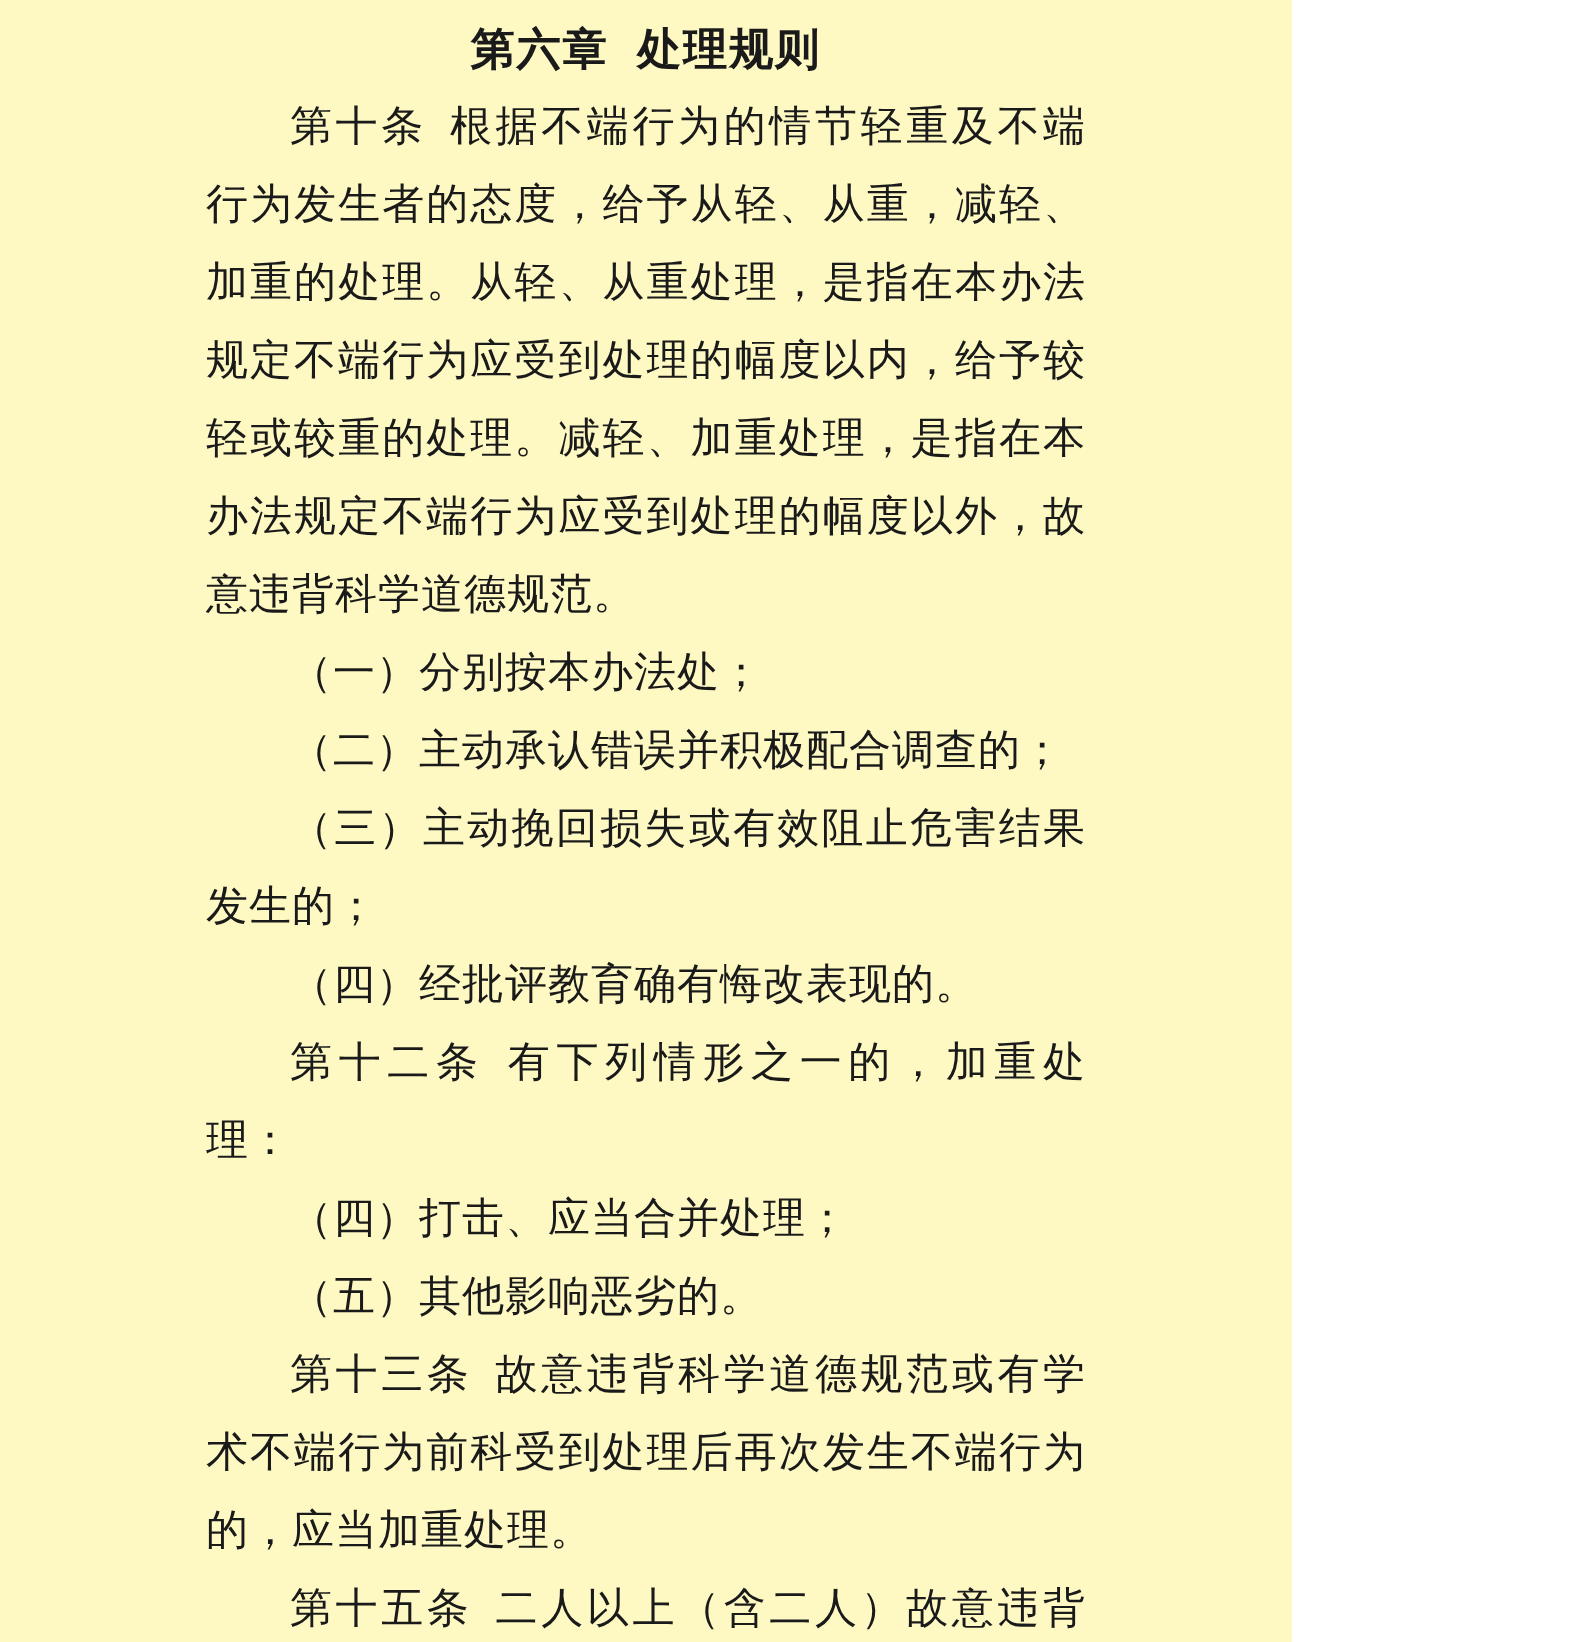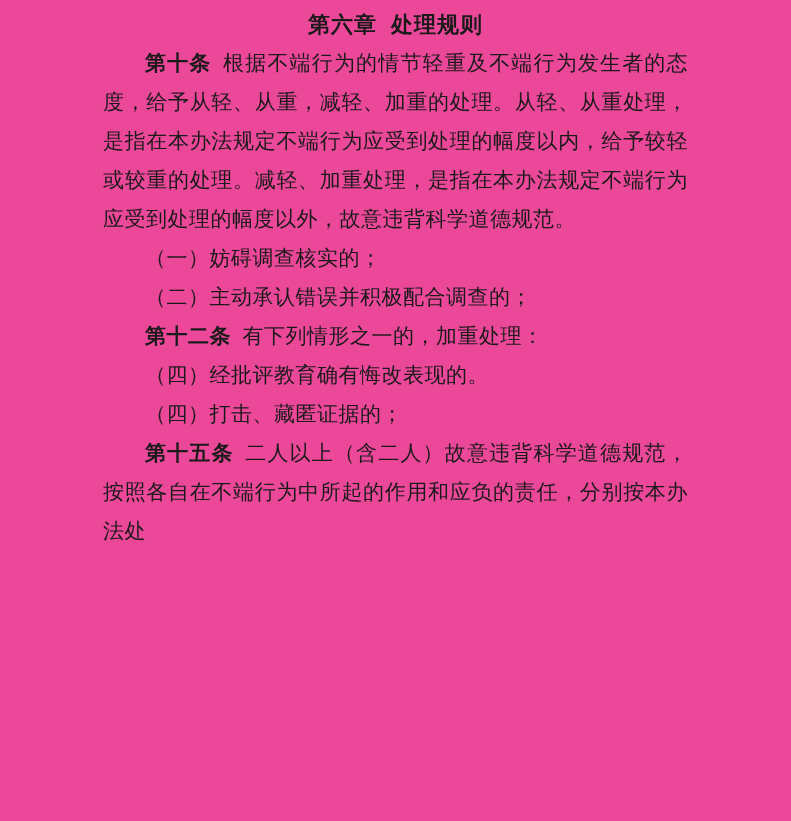--- a/index.html
+++ b/index.html
@@ -7,24 +7,24 @@
     padding: 0;
     background: #ffffff;
   }
   body {
     width: 791px;
     height: 821px;
     overflow: hidden;
   }
   .page {
     box-sizing: border-box;
-    width: 791px;
+    width: 646px;
     height: 821px;
     padding: 5px 103px 0 103px;
-    background: #ec4899;
+    background: #fef9c3;
     color: #1a1a1a;
     font-family: "Liberation Serif", "DejaVu Serif", serif;
     overflow: hidden;
   }
   .doc-title {
     margin: 0;
     font-size: 22px;
     line-height: 39px;
     font-weight: bold;
     text-align: center;
@@ -37,31 +37,34 @@
   .para {
     margin: 0;
     font-size: 21px;
     line-height: 39px;
     text-align: justify;
     text-justify: inter-ideograph;
     text-indent: 42px;
     letter-spacing: 0.5px;
   }
   .article-label {
-    font-weight: bold;
+    font-weight: normal;
     margin-right: 0.55em;
   }
 </style>
 </head>
 <body>
 
 <div class="page">
   <h1 class="doc-title">第六章 处理规则</h1>
   <div class="doc-body">
       <p class="para"><b class="article-label">第十条</b><span>根据不端行为的情节轻重及不端行为发生者的态度，给予从轻、从重，减轻、加重的处理。从轻、从重处理，是指在本办法规定不端行为应受到处理的幅度以内，给予较轻或较重的处理。减轻、加重处理，是指在本办法规定不端行为应受到处理的幅度以外，故意违背科学道德规范。</span></p>
-      <p class="para"><span>（一）妨碍调查核实的；</span></p>
+      <p class="para"><span>（一）分别按本办法处；</span></p>
       <p class="para"><span>（二）主动承认错误并积极配合调查的；</span></p>
+      <p class="para"><span>（三）主动挽回损失或有效阻止危害结果发生的；</span></p>
+      <p class="para"><span>（四）经批评教育确有悔改表现的。</span></p>
       <p class="para"><b class="article-label">第十二条</b><span>有下列情形之一的，加重处理：</span></p>
-      <p class="para"><span>（四）经批评教育确有悔改表现的。</span></p>
-      <p class="para"><span>（四）打击、藏匿证据的；</span></p>
+      <p class="para"><span>（四）打击、应当合并处理；</span></p>
+      <p class="para"><span>（五）其他影响恶劣的。</span></p>
+      <p class="para"><b class="article-label">第十三条</b><span>故意违背科学道德规范或有学术不端行为前科受到处理后再次发生不端行为的，应当加重处理。</span></p>
       <p class="para"><b class="article-label">第十五条</b><span>二人以上（含二人）故意违背科学道德规范，按照各自在不端行为中所起的作用和应负的责任，分别按本办法处</span></p>
     </div>
 </div>
 
 </body></html>

